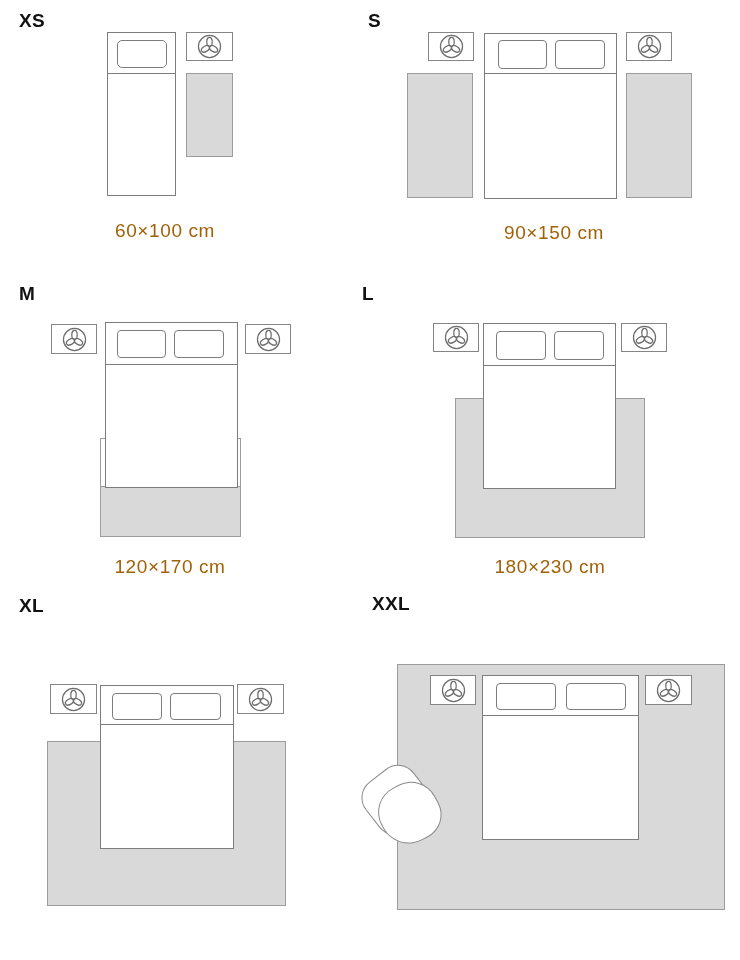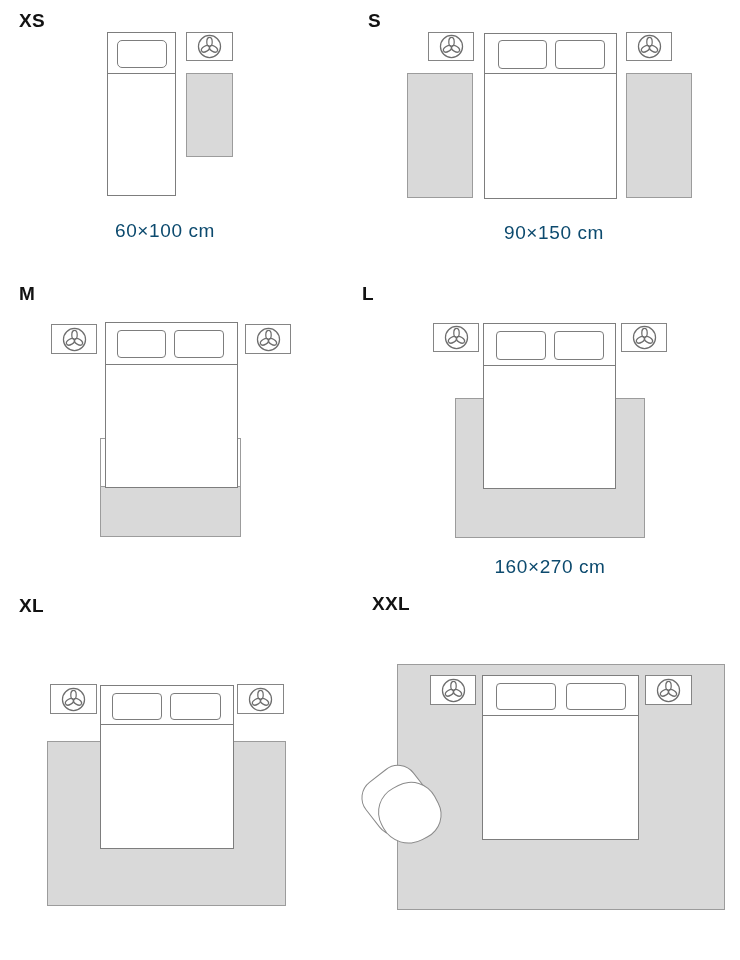--- a/index.html
+++ b/index.html
@@ -7,21 +7,21 @@
     position:relative;width:740px;height:960px;background:#ffffff;overflow:hidden;
     font-family:"Liberation Sans",sans-serif;
     border-radius:30px;
   }
   .panel{position:absolute;}
   .lbl{
     position:absolute;font-size:19px;font-weight:bold;color:#121212;
     letter-spacing:.3px;line-height:1;
   }
   .cap{
-    position:absolute;width:200px;text-align:center;font-size:19px;color:#0c4a6e;
+    position:absolute;width:200px;text-align:center;font-size:19px;color:#a16207;
     letter-spacing:.6px;line-height:1;
   }
   .rug{position:absolute;background:#d9d9d9;border:1px solid #9c9c9c;z-index:1;}
   .rug-outline{position:absolute;background:#ffffff;border:1px solid #9c9c9c;z-index:1;}
   .bed{position:absolute;background:#ffffff;border:1px solid #7d7d7d;z-index:3;}
   .bed-head{position:absolute;left:0;right:0;top:0;border-bottom:1px solid #7d7d7d;}
   .pillow{position:absolute;background:#ffffff;border:1px solid #7d7d7d;border-radius:4px;}
   .stand{
     position:absolute;background:#ffffff;border:1px solid #858585;z-index:4;
     display:flex;align-items:center;justify-content:center;
@@ -120,20 +120,21 @@
           <svg viewBox="0 0 24 24" width="25" height="25" aria-hidden="true">
             <g fill="none" stroke="#6e6e6e" stroke-width="1.2">
               <circle cx="12" cy="12" r="10.6"></circle>
               <ellipse cx="12" cy="7.6" rx="2.6" ry="4.3"></ellipse>
               <ellipse cx="12" cy="7.6" rx="2.6" ry="4.3" transform="rotate(120 12 12)"></ellipse>
               <ellipse cx="12" cy="7.6" rx="2.6" ry="4.3" transform="rotate(240 12 12)"></ellipse>
             </g>
           </svg>
         </span>
     </div>
+    <div class="cap" style="left:70px;top:287px">120×170 cm</div>
   </div>
 
   <div class="panel" style="left:360px;top:270px;width:380px;height:310px">
     <div class="lbl" style="left:2px;top:14px">L</div>
     <div class="stand" style="left:73px;top:53px;width:44px;height:27px">
       <span>
           <svg viewBox="0 0 24 24" width="25" height="25" aria-hidden="true">
             <g fill="none" stroke="#6e6e6e" stroke-width="1.2">
               <circle cx="12" cy="12" r="10.6"></circle>
               <ellipse cx="12" cy="7.6" rx="2.6" ry="4.3"></ellipse>
@@ -154,21 +155,21 @@
           <svg viewBox="0 0 24 24" width="25" height="25" aria-hidden="true">
             <g fill="none" stroke="#6e6e6e" stroke-width="1.2">
               <circle cx="12" cy="12" r="10.6"></circle>
               <ellipse cx="12" cy="7.6" rx="2.6" ry="4.3"></ellipse>
               <ellipse cx="12" cy="7.6" rx="2.6" ry="4.3" transform="rotate(120 12 12)"></ellipse>
               <ellipse cx="12" cy="7.6" rx="2.6" ry="4.3" transform="rotate(240 12 12)"></ellipse>
             </g>
           </svg>
         </span>
     </div>
-    <div class="cap" style="left:90px;top:287px">160×270 cm</div>
+    <div class="cap" style="left:90px;top:287px">180×230 cm</div>
   </div>
 
   <div class="panel" style="left:0;top:580px;width:360px;height:380px">
     <div class="lbl" style="left:19px;top:16px">XL</div>
     <div class="stand" style="left:50px;top:104px;width:45px;height:28px">
       <span>
           <svg viewBox="0 0 24 24" width="25" height="25" aria-hidden="true">
             <g fill="none" stroke="#6e6e6e" stroke-width="1.2">
               <circle cx="12" cy="12" r="10.6"></circle>
               <ellipse cx="12" cy="7.6" rx="2.6" ry="4.3"></ellipse>

